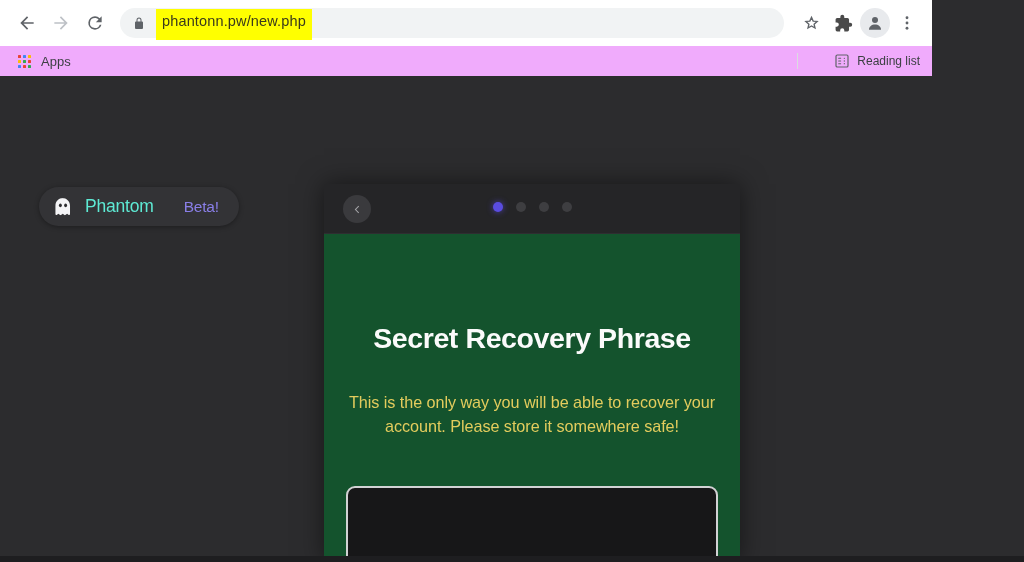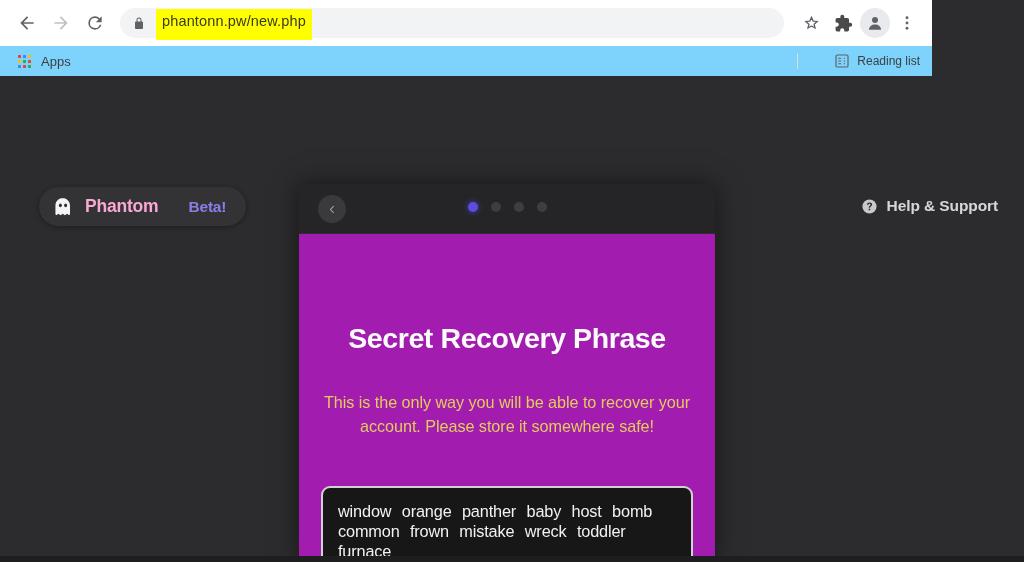--- a/index.html
+++ b/index.html
@@ -97,21 +97,21 @@
   }
   .icon-btn.avatar-btn { background: #e8eaed; }
 
   
   .bookmark-row {
     height: 30px;
     display: flex;
     align-items: center;
     padding: 0 10px;
     position: relative;
-    background: #7dd3fc;
+    background: #f0abfc;
   }
 
   .apps-item {
     display: flex;
     align-items: center;
     gap: 9px;
     padding: 3px 6px;
     border-radius: 4px;
     cursor: pointer;
   }
@@ -171,27 +171,27 @@
     align-items: center;
     gap: 11px;
     padding: 0 20px 0 13px;
     background: #333336;
     border-radius: 20px;
     box-shadow: 0 1px 5px rgba(0,0,0,0.35);
   }
   .ghost-icon { width: 22px; height: 22px; flex:none; display:block; }
   .phantom-name {
     font-size: 17.5px;
-    font-weight: bold;
-    color: #f9a8d4;
+    font-weight: normal;
+    color: #5eead4;
     letter-spacing: -0.2px;
   }
   .phantom-beta {
     font-size: 15.5px;
-    font-weight: bold;
+    font-weight: normal;
     color: #8a7fe8;
     letter-spacing: -0.2px;
     padding-left: 19px;
   }
 
   
   .help-support {
     position: absolute;
     right: 26px;
     top: 121px;
@@ -203,25 +203,25 @@
   .help-label {
     font-size: 15.5px;
     font-weight: bold;
     color: #d7d7d9;
     letter-spacing: -0.1px;
   }
 
   
   .wallet-card {
     position: absolute;
-    left: 299px;
+    left: 324px;
     top: 108px;
     width: 416px;
     height: 378px;
-    background: #a21caf;
+    background: #14532d;
     box-shadow: 0 0 24px rgba(0,0,0,0.5);
     display: flex;
     flex-direction: column;
   }
 
   .card-header {
     height: 50px;
     flex: none;
     position: relative;
     background: #252527;
@@ -425,27 +425,20 @@
   <div class="phantom-logo">
     <svg class="ghost-icon" viewBox="0 0 32 32">
       <path d="M16 3C9.9 3 5 7.9 5 14v12.5c0 1 1.1 1.6 1.9 1l2.3-1.7 2.6 1.9c.4.3.9.3 1.3 0l2.5-1.9 2.5 1.9c.4.3.9.3 1.3 0l2.6-1.9 2.3 1.7c.8.6 1.9 0 1.9-1V14c-.2-6.1-5.1-11-11.2-11z" fill="#f4f4f6"></path>
       <ellipse cx="12.2" cy="13.6" rx="2.1" ry="2.7" fill="#2d2d30"></ellipse>
       <ellipse cx="19.8" cy="13.6" rx="2.1" ry="2.7" fill="#2d2d30"></ellipse>
     </svg>
     <span class="phantom-name">Phantom</span>
     <span class="phantom-beta">Beta!</span>
   </div>
 
-  <div class="help-support">
-    <svg width="17" height="17" viewBox="0 0 24 24">
-      <circle cx="12" cy="12" r="10" fill="#c8c8ca"></circle>
-      <path d="M12 6.4c-2 0-3.4 1.2-3.6 3h2c.1-.8.7-1.3 1.6-1.3.9 0 1.5.5 1.5 1.2 0 .6-.3 1-1.1 1.5-.9.6-1.4 1.2-1.4 2.2v.6h2v-.4c0-.7.3-1.1 1.2-1.6 1-.6 1.5-1.4 1.5-2.5 0-1.7-1.4-2.7-3.7-2.7zm-.1 8.5a1.2 1.2 0 1 0 0 2.4 1.2 1.2 0 0 0 0-2.4z" fill="#2c2c2e"></path>
-    </svg>
-    <span class="help-label">Help &amp; Support</span>
-  </div>
 
   <div class="wallet-card">
 
     <div class="card-header">
       <div class="back-btn">
         <svg width="11" height="11" viewBox="0 0 24 24">
           <path d="M15.4 5.6L13.9 4l-8 8 8 8 1.5-1.6L9 12z" fill="#a6a6a9"></path>
         </svg>
       </div>
       <div class="dots">
@@ -456,19 +449,18 @@
       </div>
     </div>
 
     <div class="card-body">
 
       <div class="card-title">Secret Recovery Phrase</div>
 
       <div class="card-warning">This is the only way you will be able to recover your account. Please store it somewhere safe!</div>
 
       <div class="seed-box">
-        <div class="seed-words">window orange panther baby host bomb common frown mistake wreck toddler furnace</div>
         <span class="text-caret"></span>
       </div>
 
     </div>
   </div>
 </div>
 
 </body></html>

